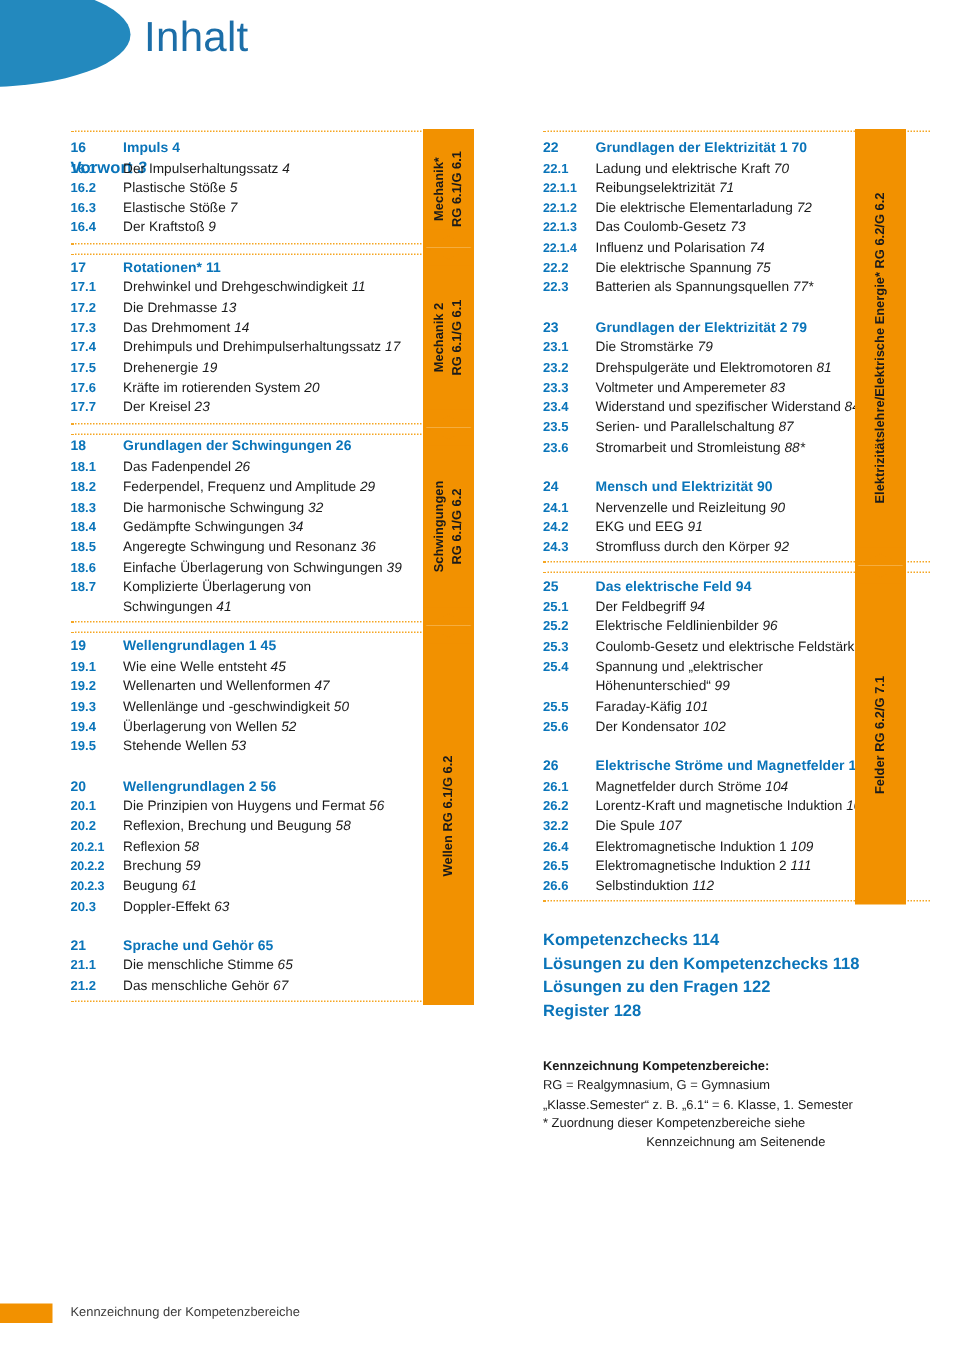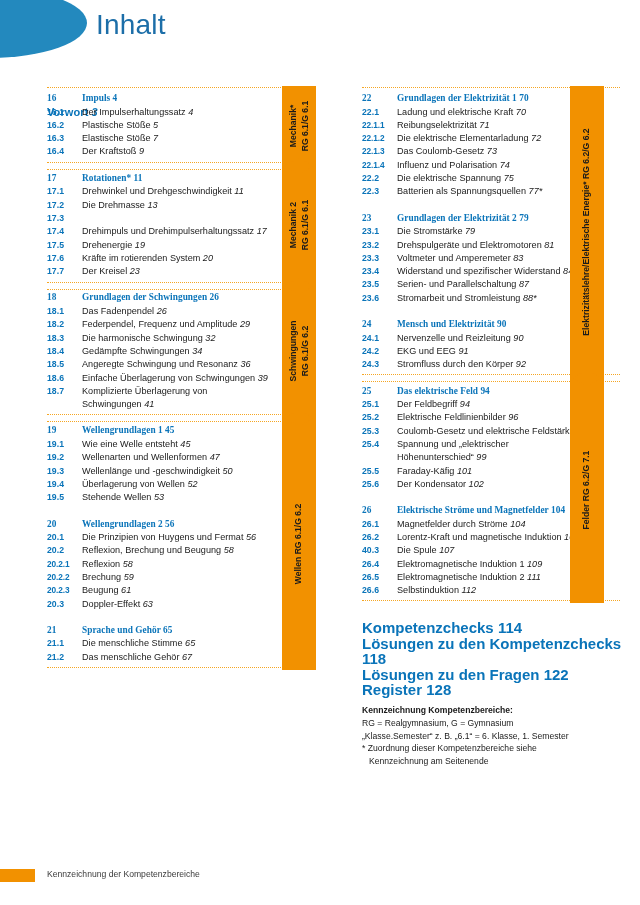--- a/index.html
+++ b/index.html
@@ -30,21 +30,20 @@
   
   .column{position:absolute;top:92px;}
   #col-left{left:47px;width:258px;}
   #col-right{left:362px;width:258px;}
 
   .chapter{position:relative;}
   .chap-head{
     display:flex;align-items:center;
     color:#0a74b9;font-weight:bold;font-size:9.3px;line-height:13.6px;
     letter-spacing:.05px;
-    font-family:Liberation Serif, serif;
   }
   .chap-head .num{width:35px;flex:0 0 35px;}
   .chap-head .ttl{flex:1;}
   .row{
     display:flex;align-items:flex-end;
     font-size:9.1px;line-height:13.3px;letter-spacing:.02px;
   }
   .row .num{
     width:35px;flex:0 0 35px;color:#0a74b9;font-weight:bold;font-size:8.7px;
   }
@@ -76,29 +75,29 @@
     color:#1a1a1a;font-weight:bold;font-size:8.6px;line-height:11.5px;
     text-align:center;
   }
   .tab .tabtext .l2{display:block;}
   .notch{
     position:absolute;left:0;width:34px;height:13px;pointer-events:none;
   }
   
   .backmatter{
     position:absolute;left:362px;
-    color:#0a74b9;font-weight:bold;font-size:15px;line-height:15.6px;
+    color:#0a74b9;font-weight:bold;font-size:11px;line-height:15.6px;
   }
   
   #legend{
     position:absolute;left:362px;top:676px;width:250px;
     color:#1a1a1a;font-size:8.6px;line-height:12.8px;
   }
   #legend .lg-title{font-weight:bold;margin-top:28px;}
-  #legend .ind{padding-left:7px;}
+  #legend .ind{padding-left:7px;text-align:center;}
   
   #footer-bar{position:absolute;left:0;top:869px;width:35px;height:13px;background:#f29100;}
   #footer-text{
     position:absolute;left:47px;top:869px;
     font-size:8.6px;color:#3b3b3b;
   }
 </style>
 </head>
 <body>
 
@@ -144,20 +143,21 @@
       <div class="row">
         <span class="num">17.1</span>
         <span class="ttl"><span>Drehwinkel und Drehgeschwindigkeit</span><span class="pg">  11</span></span>
       </div>
       <div class="row">
         <span class="num">17.2</span>
         <span class="ttl"><span>Die Drehmasse</span><span class="pg">  13</span></span>
       </div>
       <div class="row">
         <span class="num">17.3</span>
+        <span class="ttl"><span>Das Drehmoment</span><span class="pg">  14</span></span>
       </div>
       <div class="row">
         <span class="num">17.4</span>
         <span class="ttl"><span>Drehimpuls und Drehimpulserhaltungssatz</span><span class="pg">  17</span></span>
       </div>
       <div class="row">
         <span class="num">17.5</span>
         <span class="ttl"><span>Drehenergie</span><span class="pg">  19</span></span>
       </div>
       <div class="row">
@@ -412,21 +412,21 @@
       </div>
       <div class="row">
         <span class="num">26.1</span>
         <span class="ttl"><span>Magnetfelder durch Ströme</span><span class="pg">  104</span></span>
       </div>
       <div class="row">
         <span class="num">26.2</span>
         <span class="ttl"><span>Lorentz-Kraft und magnetische Induktion</span><span class="pg">  105</span></span>
       </div>
       <div class="row">
-        <span class="num">40.3</span>
+        <span class="num">32.2</span>
         <span class="ttl"><span>Die Spule</span><span class="pg">  107</span></span>
       </div>
       <div class="row">
         <span class="num">26.4</span>
         <span class="ttl"><span>Elektromagnetische Induktion 1</span><span class="pg">  109</span></span>
       </div>
       <div class="row">
         <span class="num">26.5</span>
         <span class="ttl"><span>Elektromagnetische Induktion 2</span><span class="pg">  111</span></span>
       </div>

